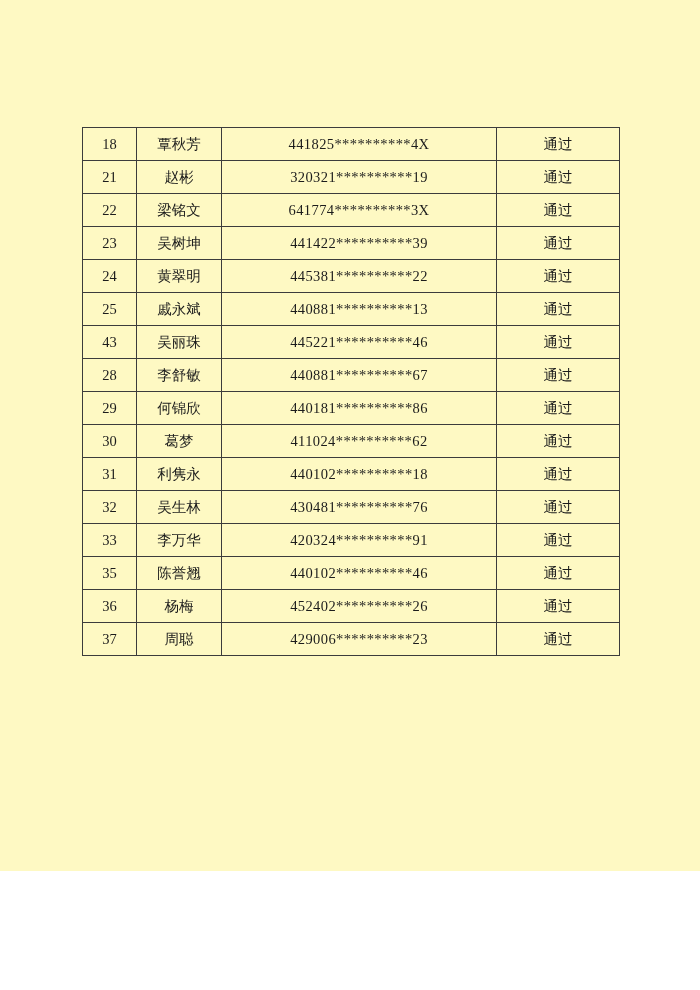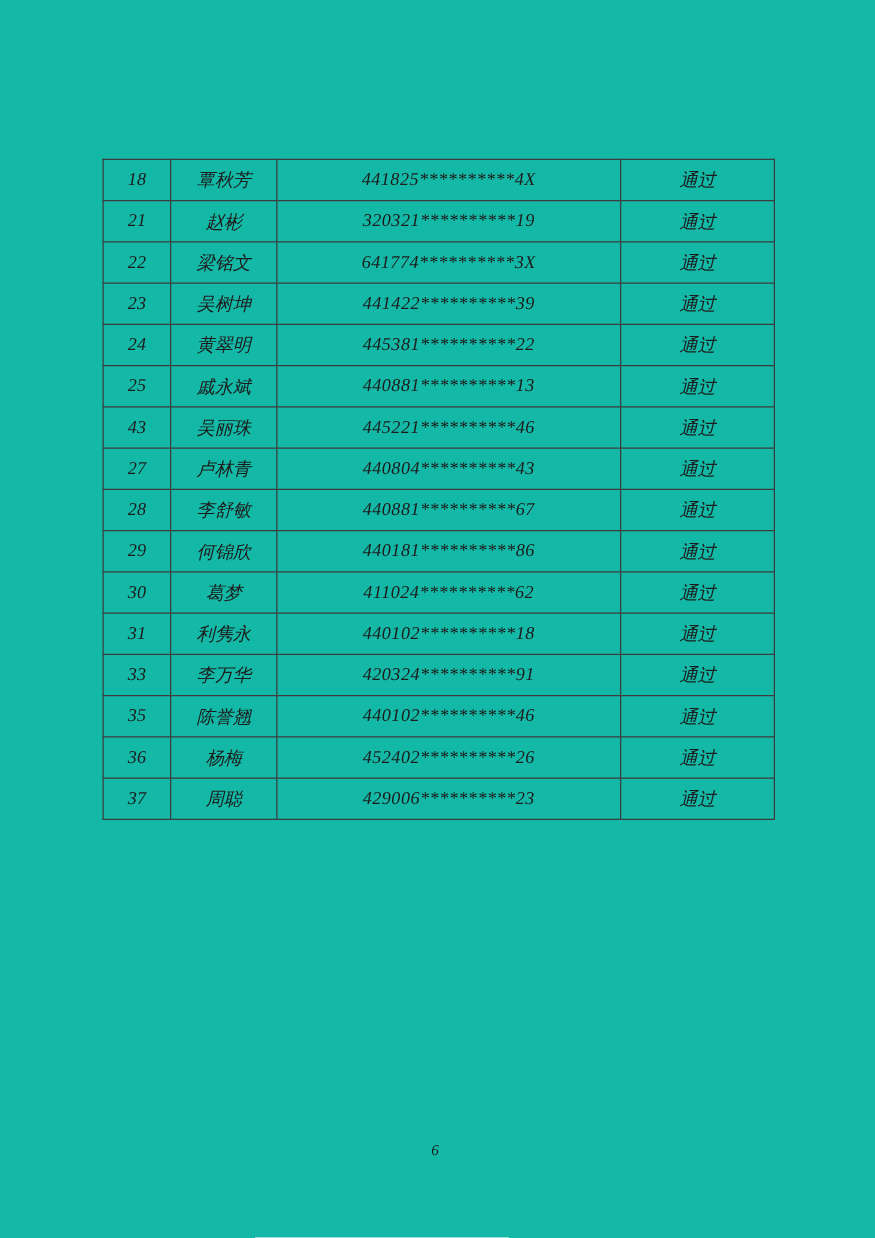--- a/index.html
+++ b/index.html
@@ -1,25 +1,24 @@
 <!DOCTYPE html>
 <html><head>
 <meta charset="utf-8">
 <style>
   * { margin: 0; padding: 0; box-sizing: border-box; }
   html, body { background: #ffffff; }
   .page {
     position: relative;
     width: 700px;
-    height: 990px;
-    background: #14b8a6;
+    height: 871px;
+    background: #fef9c3;
     font-family: "Liberation Serif", "DejaVu Serif", serif;
     color: #1c1c1c;
     overflow: hidden;
-    font-style: italic;
   }
   table.approval-table {
     position: absolute;
     left: 82px;
     top: 127px;
     width: 537px;
     border-collapse: collapse;
     table-layout: fixed;
   }
   table.approval-table td {
@@ -109,26 +108,20 @@
           <td class="col-status">通过</td>
         </tr>
 
         <tr>
           <td class="col-index">43</td>
           <td class="col-name">吴丽珠</td>
           <td class="col-id">445221**********46</td>
           <td class="col-status">通过</td>
         </tr>
 
-        <tr>
-          <td class="col-index">27</td>
-          <td class="col-name">卢林青</td>
-          <td class="col-id">440804**********43</td>
-          <td class="col-status">通过</td>
-        </tr>
 
         <tr>
           <td class="col-index">28</td>
           <td class="col-name">李舒敏</td>
           <td class="col-id">440881**********67</td>
           <td class="col-status">通过</td>
         </tr>
 
         <tr>
           <td class="col-index">29</td>
@@ -144,20 +137,26 @@
           <td class="col-status">通过</td>
         </tr>
 
         <tr>
           <td class="col-index">31</td>
           <td class="col-name">利隽永</td>
           <td class="col-id">440102**********18</td>
           <td class="col-status">通过</td>
         </tr>
 
+        <tr>
+          <td class="col-index">32</td>
+          <td class="col-name">吴生林</td>
+          <td class="col-id">430481**********76</td>
+          <td class="col-status">通过</td>
+        </tr>
 
         <tr>
           <td class="col-index">33</td>
           <td class="col-name">李万华</td>
           <td class="col-id">420324**********91</td>
           <td class="col-status">通过</td>
         </tr>
 
 
         <tr>

